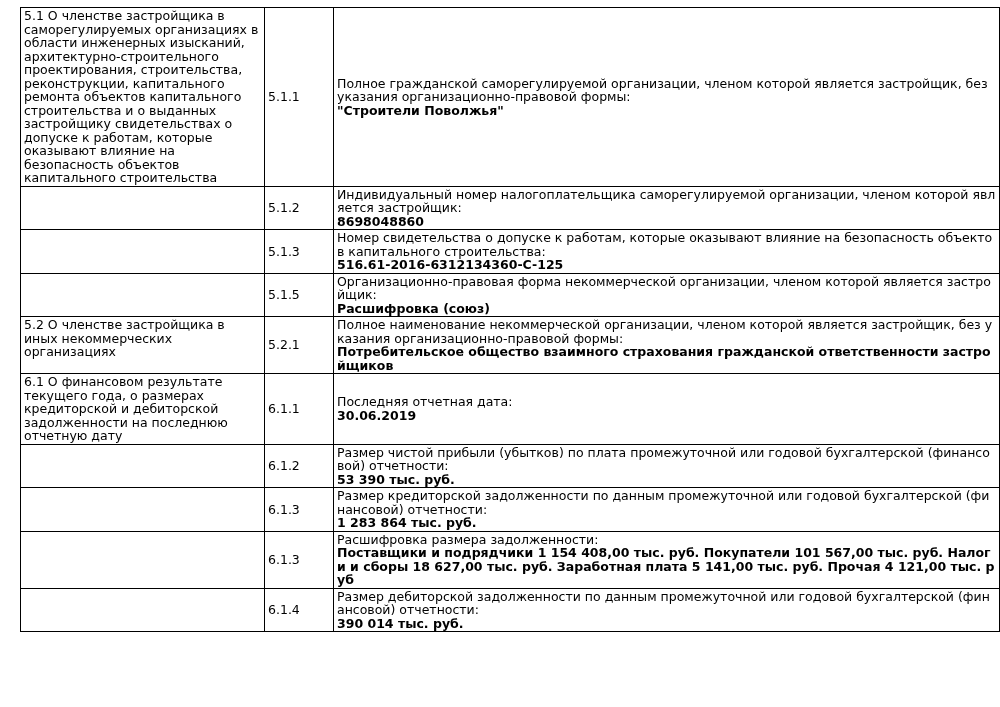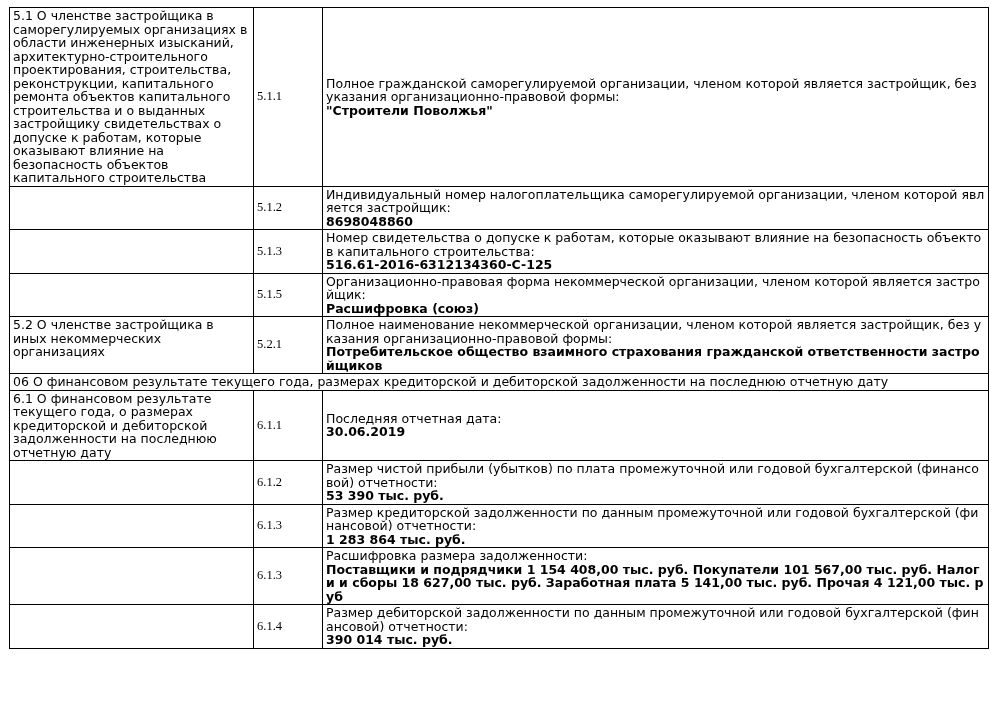--- a/index.html
+++ b/index.html
@@ -11,41 +11,40 @@
   }
   .page {
     position: relative;
     width: 1000px;
     height: 707px;
     background: #ffffff;
     overflow: hidden;
   }
   table.doc-table {
     position: absolute;
-    left: 9px;
+    left: 20px;
     top: 7px;
     width: 979px;
     border-collapse: collapse;
     table-layout: fixed;
     font-size: 12.5px;
     line-height: 13.5px;
   }
   table.doc-table td {
     border: 1.5px solid #000000;
     padding: 1px 3px;
     overflow: hidden;
   }
   td.c1 {
     vertical-align: top;
     padding: 1px 4px;
   }
   td.c2 {
     vertical-align: middle;
     padding-left: 5px;
-    font-family: Liberation Serif, serif;
   }
   td.c3 {
     vertical-align: middle;
     word-break: break-all;
   }
   td.sec {
     vertical-align: middle;
     padding: 2px 4px;
   }
   .value {
@@ -97,23 +96,20 @@
       </tr>
       <tr>
         <td class="c1">5.2 О членстве застройщика в иных некоммерческих организациях</td>
         <td class="c2">5.2.1</td>
         <td class="c3">
           <span>Полное наименование некоммерческой организации, членом которой является застройщик, без указания организационно-правовой формы:</span>
           <div class="value">Потребительское общество взаимного страхования гражданской ответственности застройщиков</div>
         </td>
       </tr>
       <tr>
-        <td class="sec" colspan="3">06 О финансовом результате текущего года, размерах кредиторской и дебиторской задолженности на последнюю отчетную дату</td>
-      </tr>
-      <tr>
         <td class="c1">6.1 О финансовом результате текущего года, о размерах кредиторской и дебиторской задолженности на последнюю отчетную дату</td>
         <td class="c2">6.1.1</td>
         <td class="c3">
           <span>Последняя отчетная дата:</span>
           <div class="value">30.06.2019</div>
         </td>
       </tr>
       <tr>
         <td class="c1"></td>
         <td class="c2">6.1.2</td>

